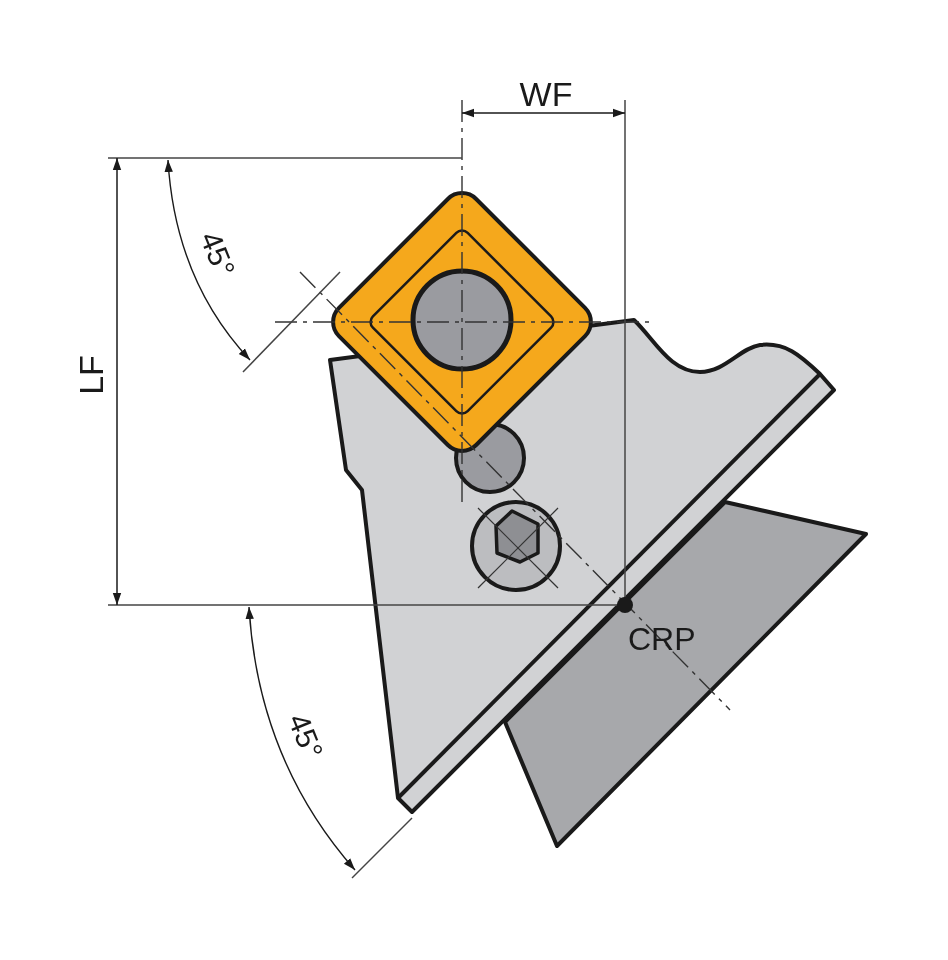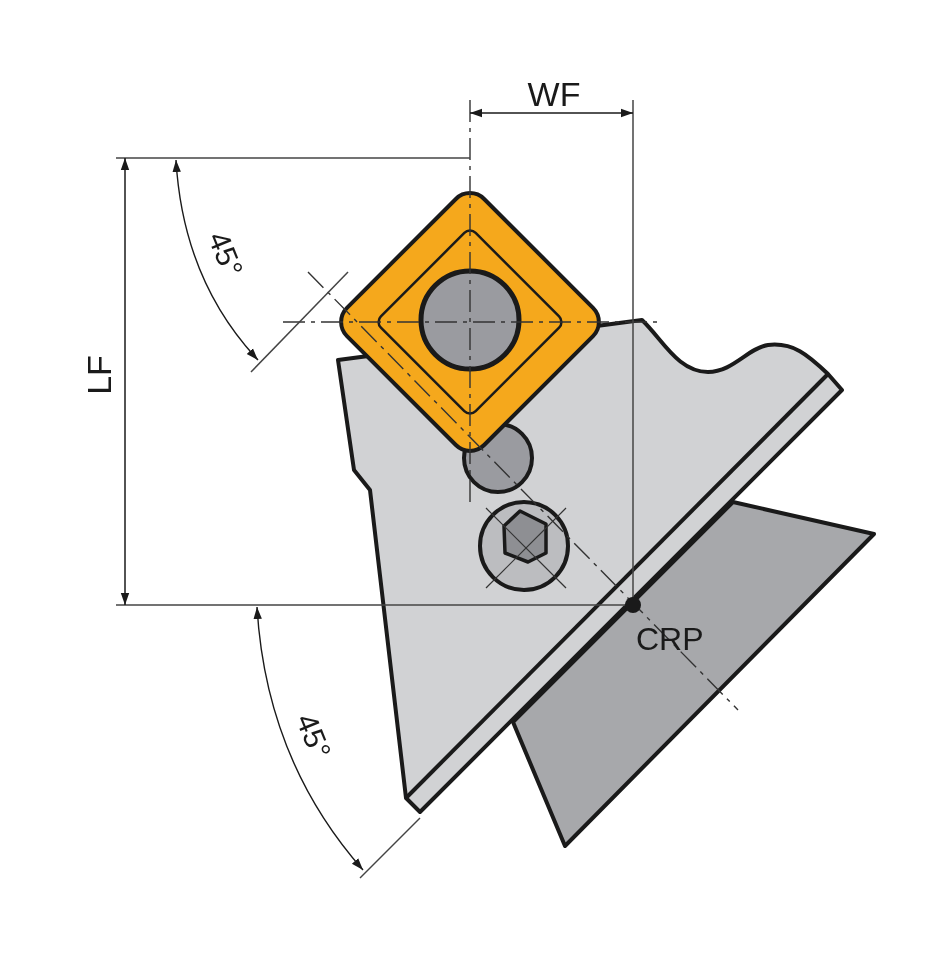--- a/index.html
+++ b/index.html
@@ -1,17 +1,17 @@
 <!DOCTYPE html>
 <html><head>
 <meta charset="utf-8">
 <style>
   html, body { margin: 0; padding: 0; background: #ffffff; }
   body { width: 948px; height: 960px; overflow: hidden; }
-  #canvas { position: absolute; left: 8px; top: 0; width: 884px; height: 960px; }
+  #canvas { position: absolute; left: 0; top: 0; width: 884px; height: 960px; }
   svg text { font-family: "Liberation Sans", "DejaVu Sans", sans-serif; fill: #1a1a1a; }
 </style>
 </head>
 <body>
 
 <div id="canvas">
 <svg width="948" height="960" viewBox="0 0 948 960" xmlns="http://www.w3.org/2000/svg">
   <defs>
     <marker id="arrow" viewBox="0 0 10 10" refX="10" refY="5" markerWidth="12" markerHeight="12" markerUnits="userSpaceOnUse" orient="auto-start-reverse">
       <path d="M0,1.5 L10,5 L0,8.5 z" fill="#1a1a1a"></path>

